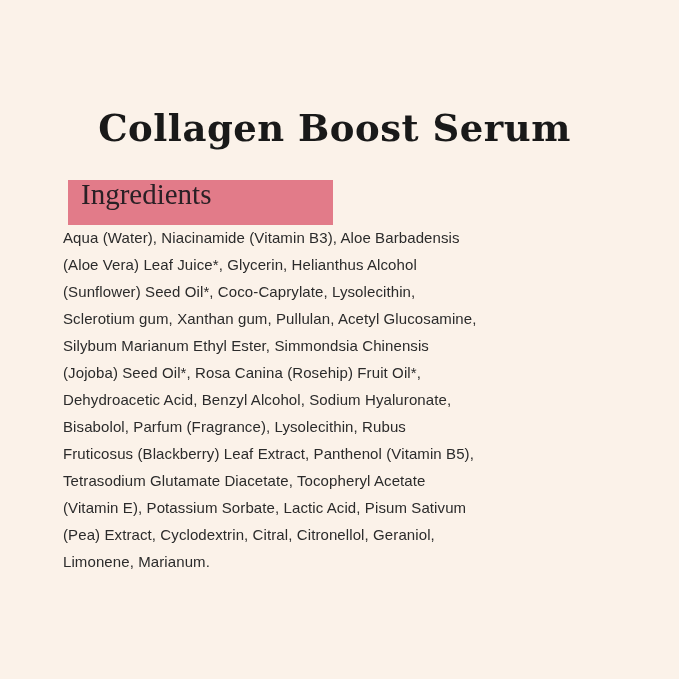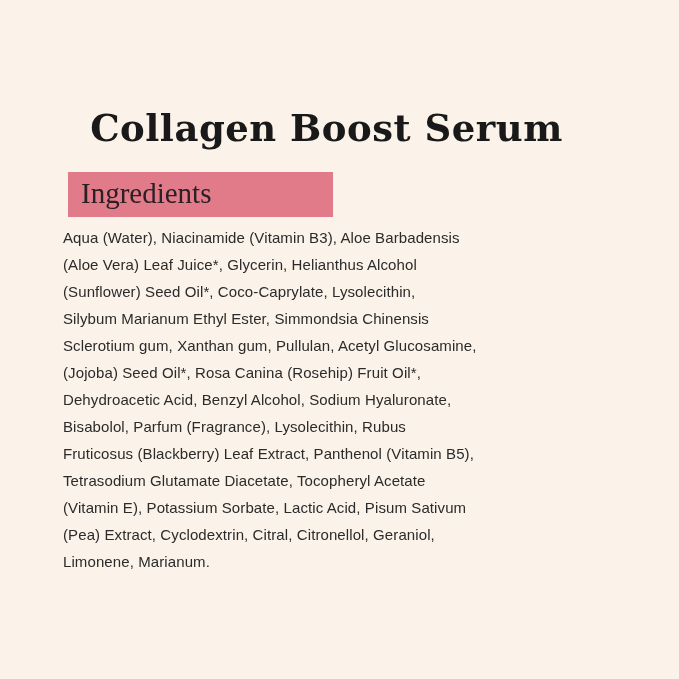--- a/index.html
+++ b/index.html
@@ -11,44 +11,44 @@
     height: 679px;
     background: var(--bg, #fbf2e9);
     font-family: "Liberation Sans", sans-serif;
     overflow: hidden;
   }
   .card {
     position: relative;
     width: 653px;
     height: 679px;
     background: var(--bg, #fbf2e9);
+    padding-left: 16px;
   }
   .product-title {
     position: absolute;
     top: 106px;
     left: 0;
     width: 100%;
     margin: 0;
     text-align: center;
     font-family: "DejaVu Serif", serif;
     font-weight: 700;
     font-size: 37px;
     line-height: 1.2;
     letter-spacing: 0.5px;
     color: var(--title-color, #191919);
   }
   .heading-bar {
     position: absolute;
-    top: 172px;
+    top: 180px;
     left: 68px;
     width: 265px;
     height: 45px;
     background: var(--accent, #e27b89);
     display: flex;
-    align-items: center;
     box-sizing: border-box;
     padding-left: 13px;
   }
   .heading-text {
     font-family: "Liberation Serif", serif;
     font-size: 29px;
     font-weight: 500;
     color: var(--heading-color, #2a2025);
     line-height: 1;
     padding-bottom: 3px;
@@ -76,22 +76,22 @@
   <h1 class="product-title">Collagen Boost Serum</h1>
 
   <div class="heading-bar">
     <span class="heading-text">Ingredients</span>
   </div>
 
   <div class="ingredients-body">
     <div class="ingredients-line">Aqua (Water), Niacinamide (Vitamin B3), Aloe Barbadensis</div>
     <div class="ingredients-line">(Aloe Vera) Leaf Juice*, Glycerin, Helianthus Alcohol</div>
     <div class="ingredients-line">(Sunflower) Seed Oil*, Coco-Caprylate, Lysolecithin,</div>
+    <div class="ingredients-line">Sclerotium gum, Xanthan gum, Pullulan, Acetyl Glucosamine,</div>
     <div class="ingredients-line">Silybum Marianum Ethyl Ester, Simmondsia Chinensis</div>
-    <div class="ingredients-line">Sclerotium gum, Xanthan gum, Pullulan, Acetyl Glucosamine,</div>
     <div class="ingredients-line">(Jojoba) Seed Oil*, Rosa Canina (Rosehip) Fruit Oil*,</div>
     <div class="ingredients-line">Dehydroacetic Acid, Benzyl Alcohol, Sodium Hyaluronate,</div>
     <div class="ingredients-line">Bisabolol, Parfum (Fragrance), Lysolecithin, Rubus</div>
     <div class="ingredients-line">Fruticosus (Blackberry) Leaf Extract, Panthenol (Vitamin B5),</div>
     <div class="ingredients-line">Tetrasodium Glutamate Diacetate, Tocopheryl Acetate</div>
     <div class="ingredients-line">(Vitamin E), Potassium Sorbate, Lactic Acid, Pisum Sativum</div>
     <div class="ingredients-line">(Pea) Extract, Cyclodextrin, Citral, Citronellol, Geraniol,</div>
     <div class="ingredients-line">Limonene, Marianum.</div>
   </div>
 

